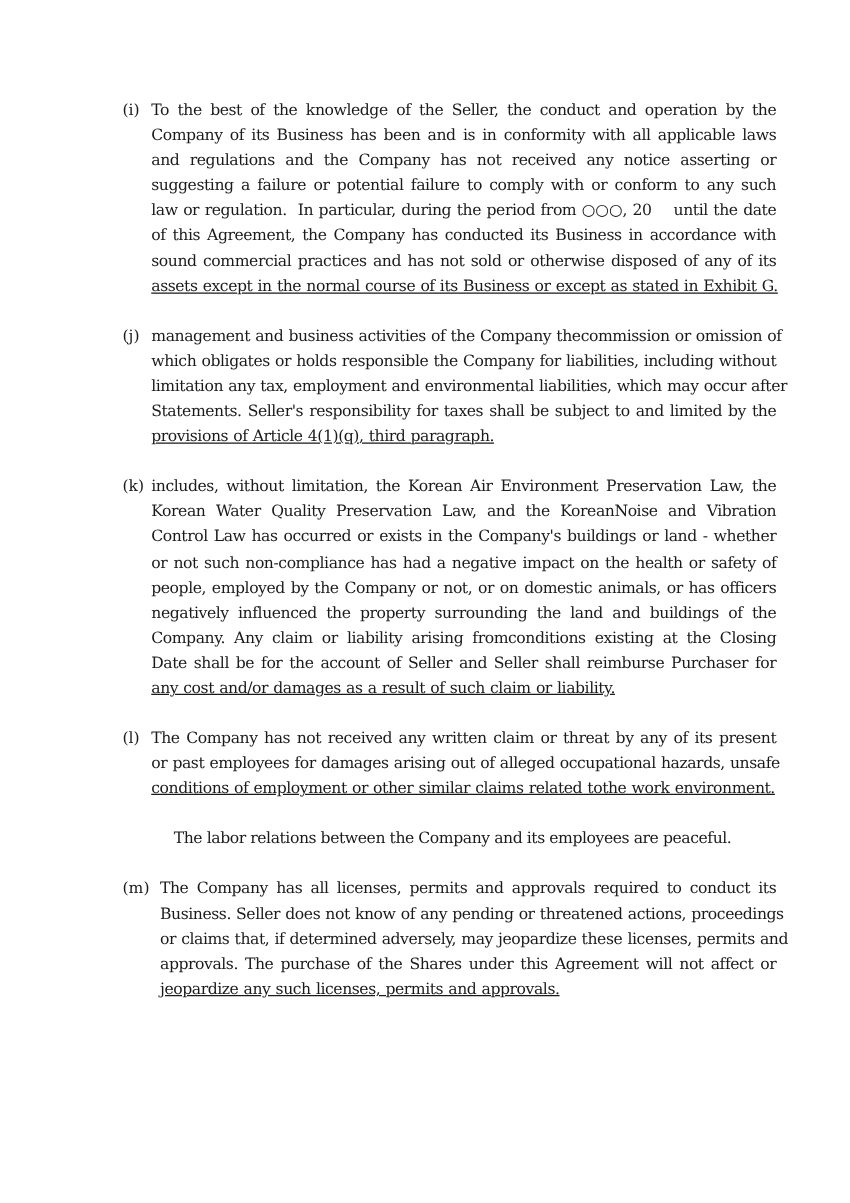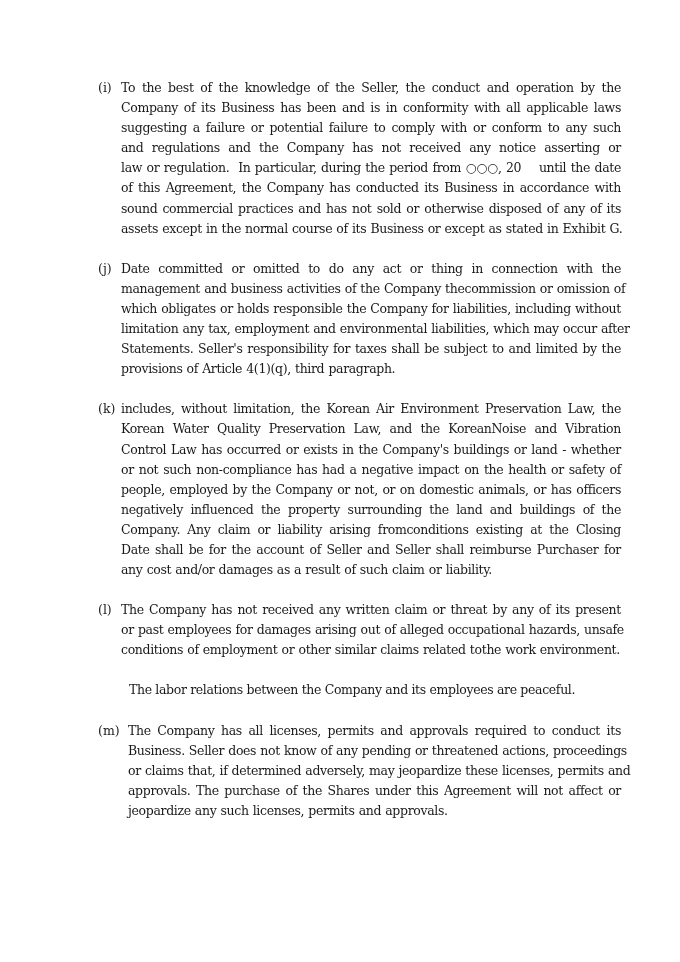--- a/index.html
+++ b/index.html
@@ -47,52 +47,52 @@
     }
     .line {
       display: block;
       text-align: justify;
       text-align-last: justify;
       white-space: nowrap;
       overflow: visible;
     }
     .line.last {
       text-align-last: left;
+      text-decoration: underline;
     }
     .para {
-      margin-left: 31px;
+      margin-left: 41px;
       font-size: 12.5px;
       line-height: 20.1px;
       letter-spacing: -0.35px;
       margin-bottom: 20px;
     }
   </style>
 </head>
 <body>
 
 <div class="page">
 
   <div class="clause">
     <span class="label">(i)</span>
     <div class="body">
       <span class="line">To the best of the knowledge of the Seller, the conduct and operation by the</span>
       <span class="line">Company of its Business has been and is in conformity with all applicable laws</span>
+      <span class="line">and regulations and the Company has not received any notice asserting or</span>
       <span class="line">suggesting a failure or potential failure to comply with or conform to any such</span>
-      <span class="line">and regulations and the Company has not received any notice asserting or</span>
       <span class="line" style="white-space:pre;">law or regulation.  In particular, during the period from ○○○, 20    until the date</span>
       <span class="line">of this Agreement, the Company has conducted its Business in accordance with</span>
       <span class="line">sound commercial practices and has not sold or otherwise disposed of any of its</span>
       <span class="line last">assets except in the normal course of its Business or except as stated in Exhibit G.</span>
     </div>
   </div>
 
   <div class="clause">
     <span class="label">(j)</span>
     <div class="body">
-      <span class="line">Date committed or omitted to do any act or thing in connection with the</span>
       <span class="line">management and business activities of the Company thecommission or omission of</span>
       <span class="line">which obligates or holds responsible the Company for liabilities, including without</span>
       <span class="line">limitation any tax, employment and environmental liabilities, which may occur after</span>
       <span class="line">Statements.  Seller's responsibility for taxes shall be subject to and limited by the</span>
       <span class="line last">provisions of Article 4(1)(q), third paragraph.</span>
     </div>
   </div>
 
   <div class="clause">
     <span class="label">(k)</span>

